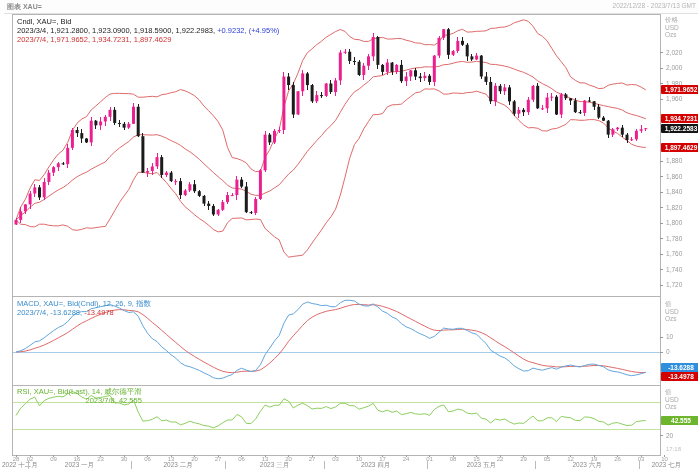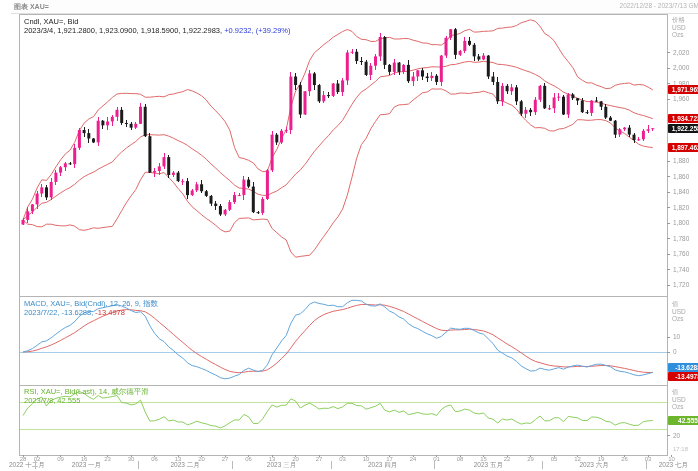--- a/index.html
+++ b/index.html
@@ -1,29 +1,29 @@
 <!DOCTYPE html>
 <html><head>
 <meta charset="utf-8">
 <style>
   html,body{margin:0;padding:0;background:#fff;}
   body{width:698px;height:471px;position:relative;overflow:hidden;
        font-family:"Liberation Sans","DejaVu Sans",sans-serif;-webkit-font-smoothing:antialiased;}
-  #stage{position:absolute;left:11px;top:0;width:662px;height:471px;background:#fff;}
+  #stage{position:absolute;left:4px;top:0;width:662px;height:471px;background:#fff;}
   #chart-svg{position:absolute;left:0;top:0;}
   .titlebar{position:absolute;left:0;top:0;width:698px;height:13px;background:#fdfdfd;}
   .tb-left{position:absolute;left:3px;top:2px;font-size:7px;color:#8a8a8a;font-weight:bold;}
   .tb-right{position:absolute;right:6px;top:2px;font-size:6.5px;color:#b5b5b5;}
   .legend{position:absolute;font-size:7.5px;line-height:9px;white-space:nowrap;}
   .lg-candle{left:13px;top:17px;color:#222;}
   .lg-change{color:#2a3bd8;}
   .lg-red{color:#cf3333;}
   .lg-macd{left:13px;top:299px;color:#3a8cc9;}
   .lg-macd .sig{color:#cf3333;}
-  .lg-rsi{left:13px;top:387px;color:#64b32d;}
+  .lg-rsi{left:13px;top:387px;color:#64b32d;text-align:right;}
   .axis-header{position:absolute;left:661px;font-size:6.5px;line-height:7.5px;color:#a9a9a9;}
   .tick-label{position:absolute;font-size:6.5px;color:#9a9a9a;white-space:nowrap;}
   .badge{position:absolute;left:657px;width:40px;height:9px;color:#fff;font-size:6.5px;
          font-weight:bold;text-align:center;line-height:9px;border-radius:1px;z-index:5;}
   .day-label{position:absolute;top:456px;font-size:6px;color:#a0a0a0;transform:translateX(-50%);}
   .month-label{position:absolute;top:461px;font-size:6.5px;color:#8a8a8a;transform:translateX(-50%);white-space:nowrap;}
   .month-sep{position:absolute;top:461px;width:1px;height:8px;background:#bbb;}
   .pane{position:absolute;left:8px;width:648px;}
   .time-note{position:absolute;left:662px;top:446px;font-size:6px;color:#c0c0c0;}
 </style>
@@ -386,26 +386,27 @@
     </svg>
 
   <div class="pane" style="top:14px;height:282px;"></div>
   <div class="pane" style="top:296px;height:89px;"></div>
   <div class="pane" style="top:385px;height:70px;"></div>
   <div style="position:absolute;left:657px;top:14px;width:41px;height:441px;"></div>
   <div style="position:absolute;left:8px;top:455px;width:648px;height:16px;"></div>
 
   <div class="legend lg-candle">
     <div><span>Cndl, XAU=, Bid</span></div>
-    <div><span>2023/3/4, 1,921.2800, 1,923.0900, 1,918.5900, 1,922.2983, </span><span class="lg-change">+0.9232, (+39.29%)</span></div>
+    <div><span>2023/3/4, 1,921.2800, 1,923.0900, 1,918.5900, 1,922.2983, </span><span class="lg-change">+0.9232, (+4.95%)</span></div>
+    <div class="lg-red"><span>2023/7/4, 1,971.9652, 1,934.7231, 1,897.4629</span></div>
   </div>
 
   <div class="legend lg-macd">
     <div><span>MACD, XAU=, Bid(Cndl), 12, 26, 9, 指数</span></div>
-    <div><span>2023/7/22, -13.6288, </span><span class="sig">-13.4978</span></div>
+    <div><span>2023/7/4, -13.6288, </span><span class="sig">-13.4978</span></div>
   </div>
 
   <div class="legend lg-rsi">
     <div><span>RSI, XAU=, Bid(Last), 14, 威尔德平滑</span></div>
     <div><span>2023/7/8, 42.555</span></div>
   </div>
 
   <div class="axis-header" style="top:16px;white-space:pre-line;">价格
 USD
 Ozs</div>

